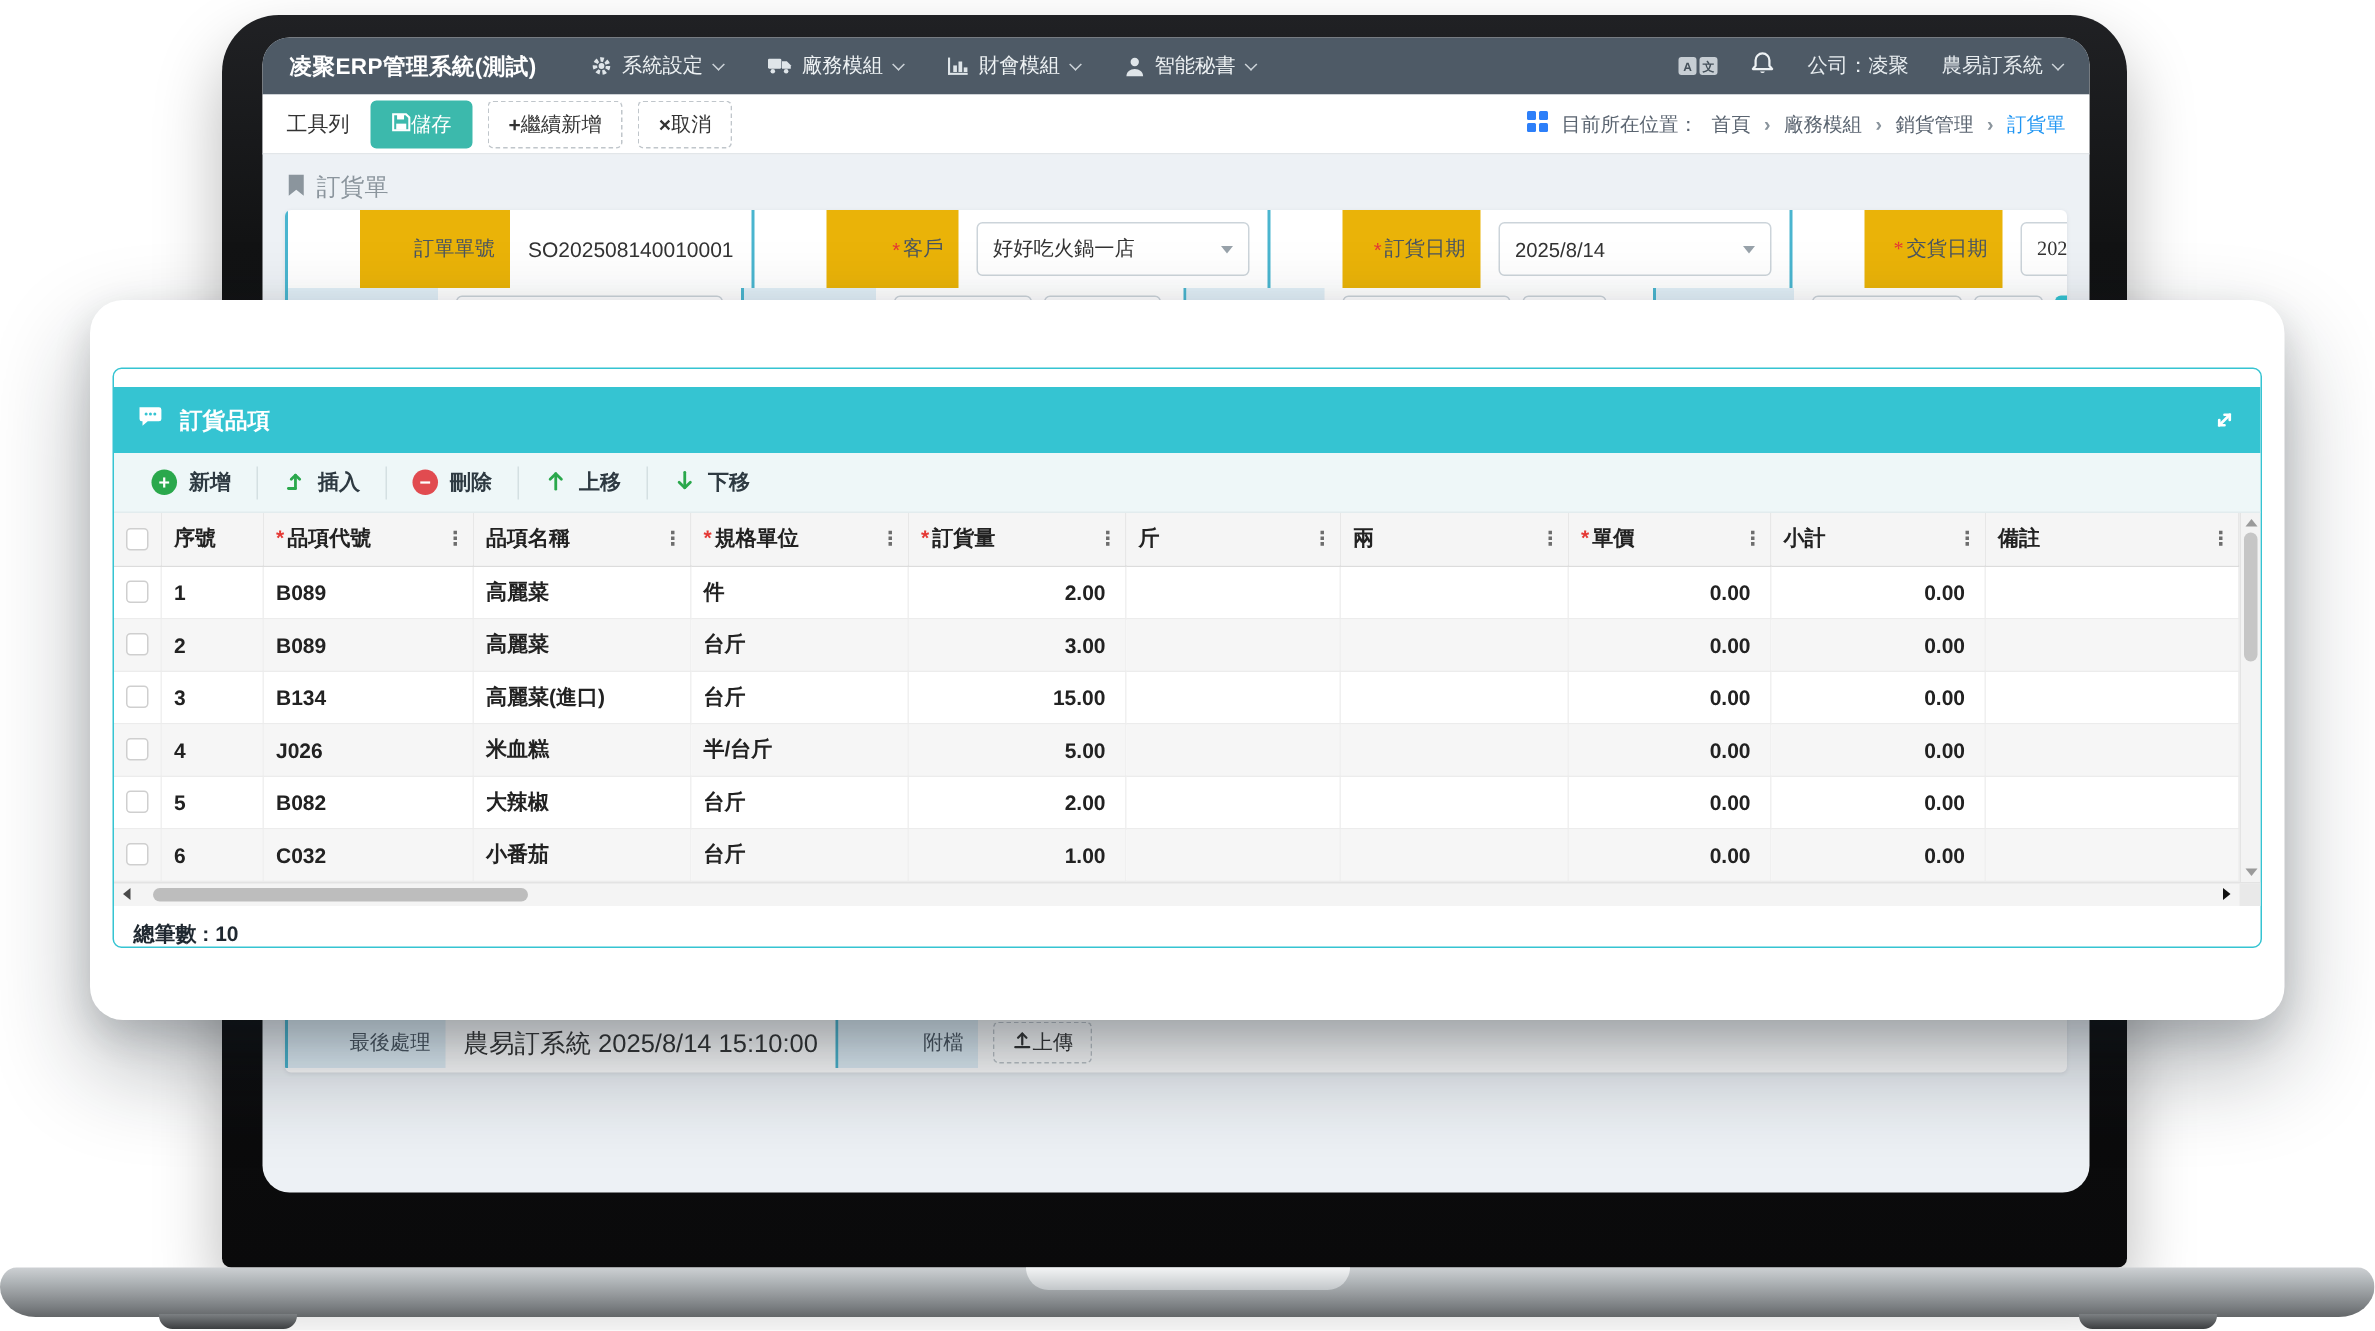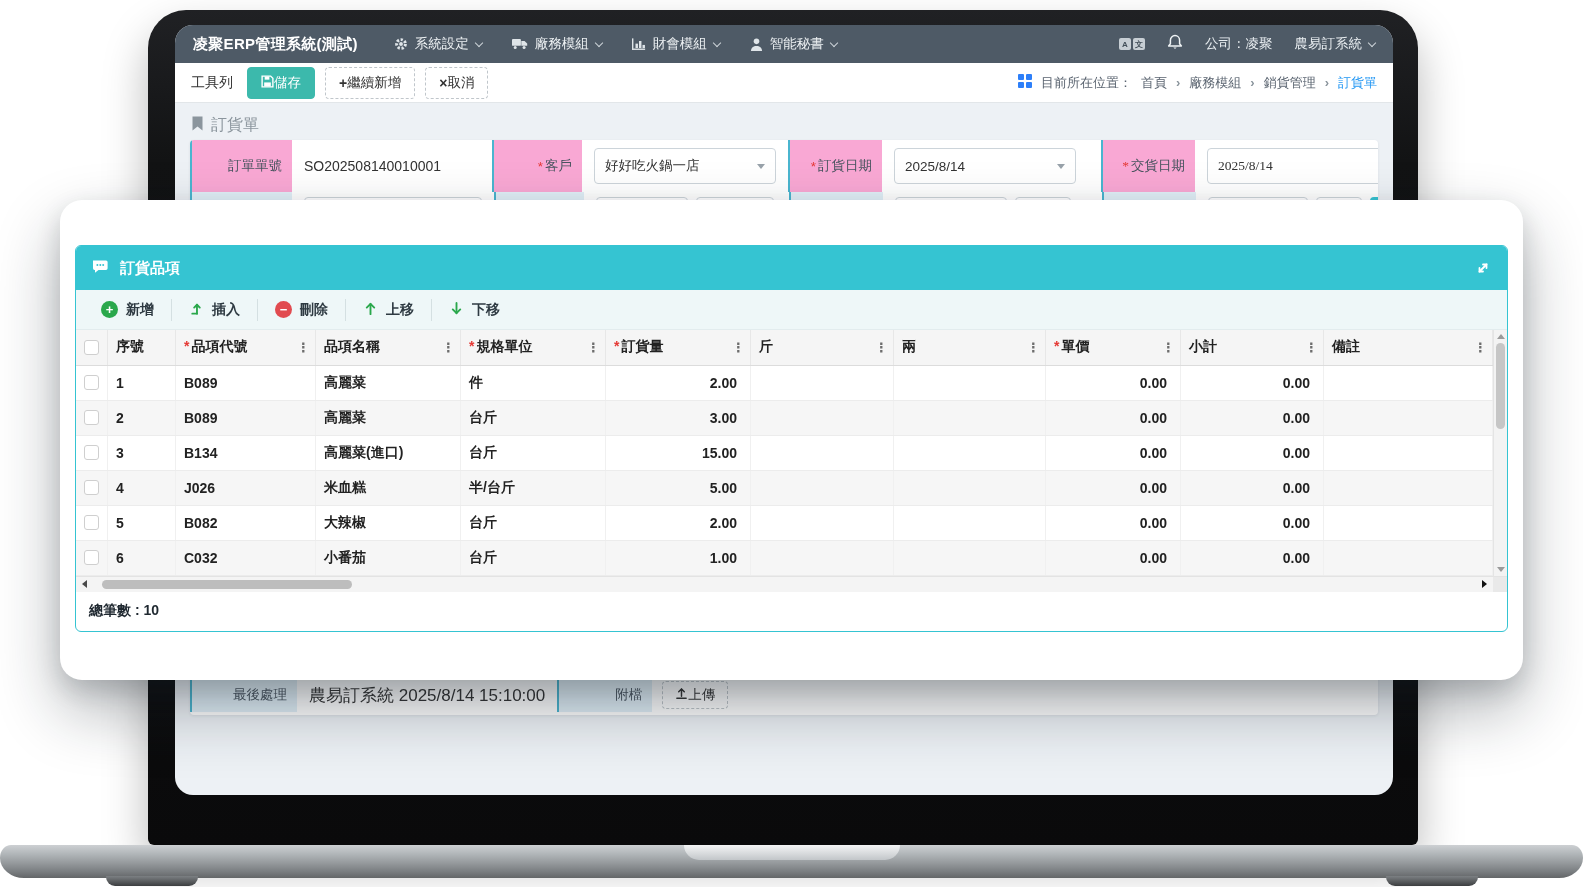--- a/index.html
+++ b/index.html
@@ -48,22 +48,22 @@
   .crumb-sep { color:#8a949c; font-weight:bold; font-size:13px; }
   .crumb-current { color:#2196f3; }
 
   
   .content { position:relative; height:692px; }
   .page-title { display:flex; align-items:center; gap:8px; padding:12px 17px 8px; color:#8b959d; font-size:16px; }
   .form-card { position:absolute; left:15px; top:37px; width:1188px; height:575px; background:#fff;
     border-radius:4px; box-shadow:0 1px 3px rgba(31,45,61,.09); overflow:hidden; }
   .form-row1 { display:flex; height:52px; align-items:stretch; }
   .fgroup { display:flex; align-items:stretch; border-left:2px solid #4ab5cf; }
-  .flabel { background:#f9a8d4; color:#4a5560; font-size:13.5px; display:flex; align-items:center;
-    justify-content:flex-end; padding:0 10px; white-space:nowrap; }
+  .flabel { background:#eab308; color:#4a5560; font-size:13.5px; display:flex; align-items:center;
+    justify-content:flex-end; padding:0 10px; white-space:nowrap;margin-left:48px; }
   .req::before { content:"*"; color:#e53935; margin-right:2px; }
   .fctrl { display:flex; align-items:center; padding:0 12px;text-align:right; }
   .ftext { font-size:14px; color:#333; }
   .sel, .inp { width:182px; height:36px; border:1px solid #ccd4da; border-radius:4px; background:#fff;
     display:flex; align-items:center; justify-content:space-between; padding:0 10px; font-size:13.5px; color:#333; }
   .tri-down { width:0; height:0; border-left:4px solid transparent; border-right:4px solid transparent; border-top:5px solid #98a2aa; }
 
   .form-row2 { height:15px; overflow:hidden; display:flex; align-items:flex-start; }
   .sliver-label { background:#e2f0f8; height:15px; }
   .sliver-box { height:30px; border:1px solid #ccd4da; border-radius:4px; margin-top:5px; background:#fff; }
@@ -75,21 +75,21 @@
     justify-content:flex-end; padding:0 10px; white-space:nowrap; }
   .ffval { display:flex; align-items:center; padding:0 12px; font-size:17px; color:#333; white-space:nowrap; }
   .btn-upload { margin:3px 0 3px 10px; align-self:center; padding:4px 12px; }
 
   
   .modal { position:absolute; left:60px; top:200px; width:1463px; height:480px; background:#fff; border-radius:22px;
     box-shadow:0 30px 65px rgba(20,30,40,.33), 0 10px 25px rgba(20,30,40,.16); z-index:10; }
   .panel { position:absolute; left:15px; top:45px; right:15px; bottom:48px; border:1px solid #35c4d2;
     border-radius:6px; background:#fff; overflow:hidden; display:flex; flex-direction:column; }
   .panel-header { height:44px; flex:0 0 44px; background:#35c4d2; color:#fff; display:flex; align-items:center;
-    padding:0 16px; font-size:15px; font-weight:bold; gap:10px; }
+    padding:0 16px; font-size:15px; font-weight:bold; gap:10px;margin-top:12px; }
   .expand { margin-left:auto; cursor:pointer; display:flex; }
   .panel-actions { height:40px; flex:0 0 40px; background:#eef7f8; display:flex; align-items:center; padding:0 8px; border-bottom:1px solid #e2ecee; }
   .action { display:flex; align-items:center; gap:8px; padding:0 17px; height:22px; font-size:14px; font-weight:bold;
     color:#2e3a42; border-right:1px solid #d4e0e2; cursor:pointer; white-space:nowrap; }
   .action:last-child { border-right:none; }
   .circle-ic { width:17px; height:17px; border-radius:50%; color:#fff; font-size:13px; font-weight:bold;
     display:flex; align-items:center; justify-content:center; line-height:1; }
   .ic-green { background:#2aa84c; } .ic-red { background:#e14b50; }
 
   .table-wrap { flex:0 0 245px; display:flex; }

